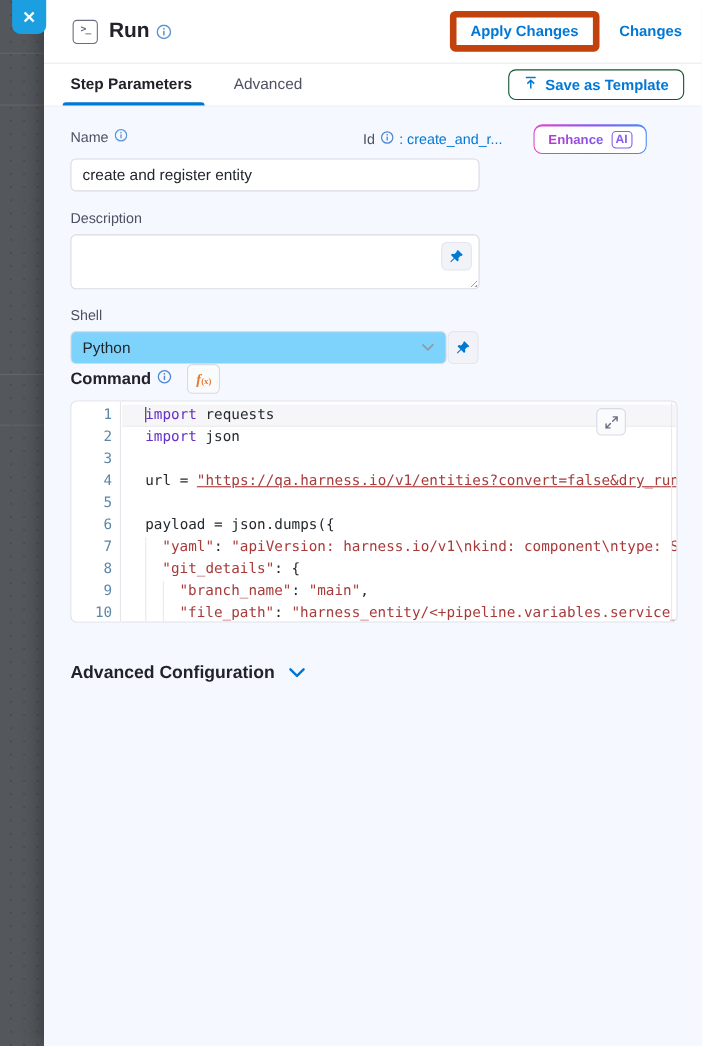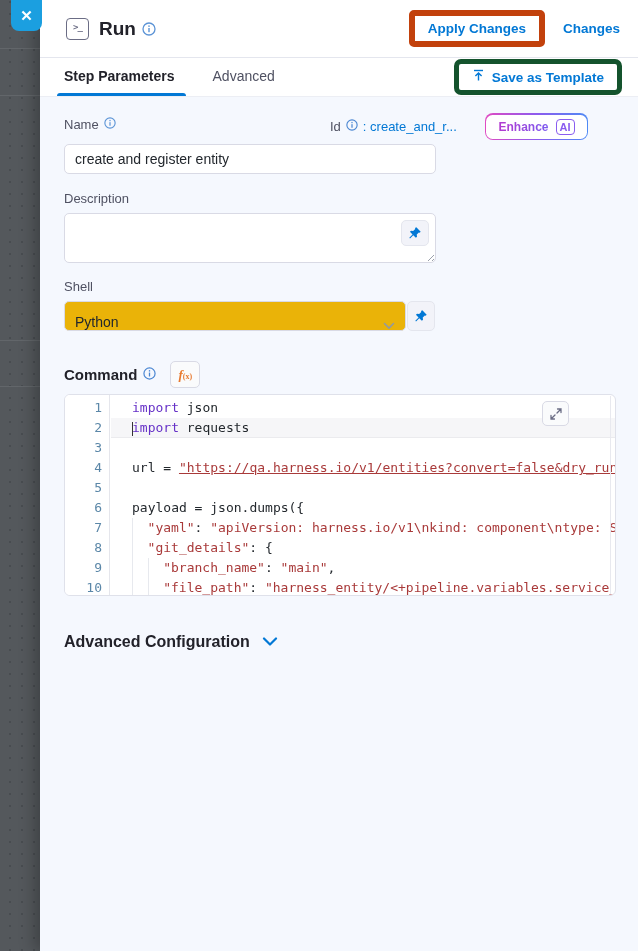--- a/index.html
+++ b/index.html
@@ -50,21 +50,21 @@
   .tabbar {
     height:39px; background:#fff; display:flex; align-items:center;
     padding:0 16px 0 24px; position:relative; flex:0 0 auto; border-bottom:1px solid #eceef4;
   }
   .tab { font-size:14px; padding:0 0 2px 0; cursor:pointer; }
   .tab.active { font-weight:700; color:#22222a; position:relative; }
   .tab.inactive { color:#4f5162; margin-left:38px;text-align:right; }
   .tab-underline { position:absolute; left:17px; bottom:0; width:129px; height:3px; background:#0278d5; border-radius:3px 3px 0 0; }
   .save-template-btn {
     margin-left:auto; display:flex; align-items:center; gap:7px;
-    border:5px solid #14532d; color:#0278d5; background:#fff; border-radius:7px;
+    border:1px solid #14532d; color:#0278d5; background:#fff; border-radius:7px;
     font-size:13.5px; font-weight:700; padding:5px 13px; cursor:pointer; font-family:inherit;
   }
 
   
   .form-area { flex:1; padding:20px 34px 0 24px; position:relative; }
   .field-label { font-size:13px; color:#4f5162; display:flex; align-items:center; gap:5px; }
   .name-row { position:relative; height:22px; }
   .id-group { position:absolute; left:266px; top:2px; font-size:13px; color:#4f5162; display:flex; align-items:center; gap:5px; white-space:nowrap; }
   .id-value { color:#0278d5; }
 
@@ -103,30 +103,30 @@
   }
   .resize-handle {
     position:absolute; right:2px; bottom:2px; width:9px; height:9px;
     background:repeating-linear-gradient(135deg,transparent,transparent 2px,#9aa0ab 2px,#9aa0ab 3px);
     clip-path:polygon(100% 0,100% 100%,0 100%); 
   }
 
   .shell-row { display:flex; margin-top:7px; }
   .select-box {
     width:342px; height:30px; border:1px solid #d9dae5; border-radius:5px;
-    background:#eab308; display:flex; align-items:flex-end; padding:0 10px; cursor:pointer;
+    background:#7dd3fc; display:flex; align-items:center; padding:0 10px; cursor:pointer;
   }
   .select-value { font-size:14px; color:#22272d; flex:1; }
   .shell-pin {
     position:static; width:28px; height:30px; margin-left:1px;
     background:#f2f3f9; border:1px solid #e4e6ee; border-radius:5px;
     display:flex; align-items:center; justify-content:center; cursor:pointer;
   }
 
-  .command-row { margin-top:30px; display:flex; align-items:center; gap:14px; }
+  .command-row { display:flex; align-items:center; gap:14px; }
   .command-label { font-size:15px; font-weight:700; color:#22222a; display:flex; align-items:center; gap:6px; }
   .fx-btn {
     background:#fafbfc; border:1px solid #d9dae5; border-radius:5px;
     width:30px; height:27px; display:flex; align-items:center; justify-content:center;
     color:#e8792e; font-size:13px; font-style:italic; font-weight:700; cursor:pointer; font-family:"Liberation Serif",serif;
   }
   .fx-sub { font-size:8px; font-style:normal; margin-top:4px; }
 
   
   .editor {
@@ -294,22 +294,22 @@
             <div class="line-num">3</div>
             <div class="line-num">4</div>
             <div class="line-num">5</div>
             <div class="line-num">6</div>
             <div class="line-num">7</div>
             <div class="line-num">8</div>
             <div class="line-num">9</div>
             <div class="line-num">10</div>
           </div>
         <div class="code-area" id="code-area">
+            <div class="code-line active"><span class="cursor-bar"></span><span class="tok-kw">import</span><span> requests</span></div>
             <div class="code-line"><span class="tok-kw">import</span><span> json</span></div>
-            <div class="code-line active"><span class="cursor-bar"></span><span class="tok-kw">import</span><span> requests</span></div>
             <div class="code-line"></div>
             <div class="code-line"><span>url = </span><span class="tok-strlink">"https://qa.harness.io/v1/entities?convert=false&amp;dry_run</span></div>
             <div class="code-line"></div>
             <div class="code-line"><span>payload = json.dumps({</span></div>
             <div class="code-line"><span class="indent-unit"></span><span class="tok-str">"yaml"</span><span>: </span><span class="tok-str">"apiVersion: harness.io/v1\nkind: component\ntype: S</span></div>
             <div class="code-line"><span class="indent-unit"></span><span class="tok-str">"git_details"</span><span>: {</span></div>
             <div class="code-line"><span class="indent-unit"></span><span class="indent-unit"></span><span class="tok-str">"branch_name"</span><span>: </span><span class="tok-str">"main"</span><span>,</span></div>
             <div class="code-line"><span class="indent-unit"></span><span class="indent-unit"></span><span class="tok-str">"file_path"</span><span>: </span><span class="tok-str">"harness_entity/&lt;+pipeline.variables.service_</span></div>
           </div>
         <div class="editor-scrollline"></div>

